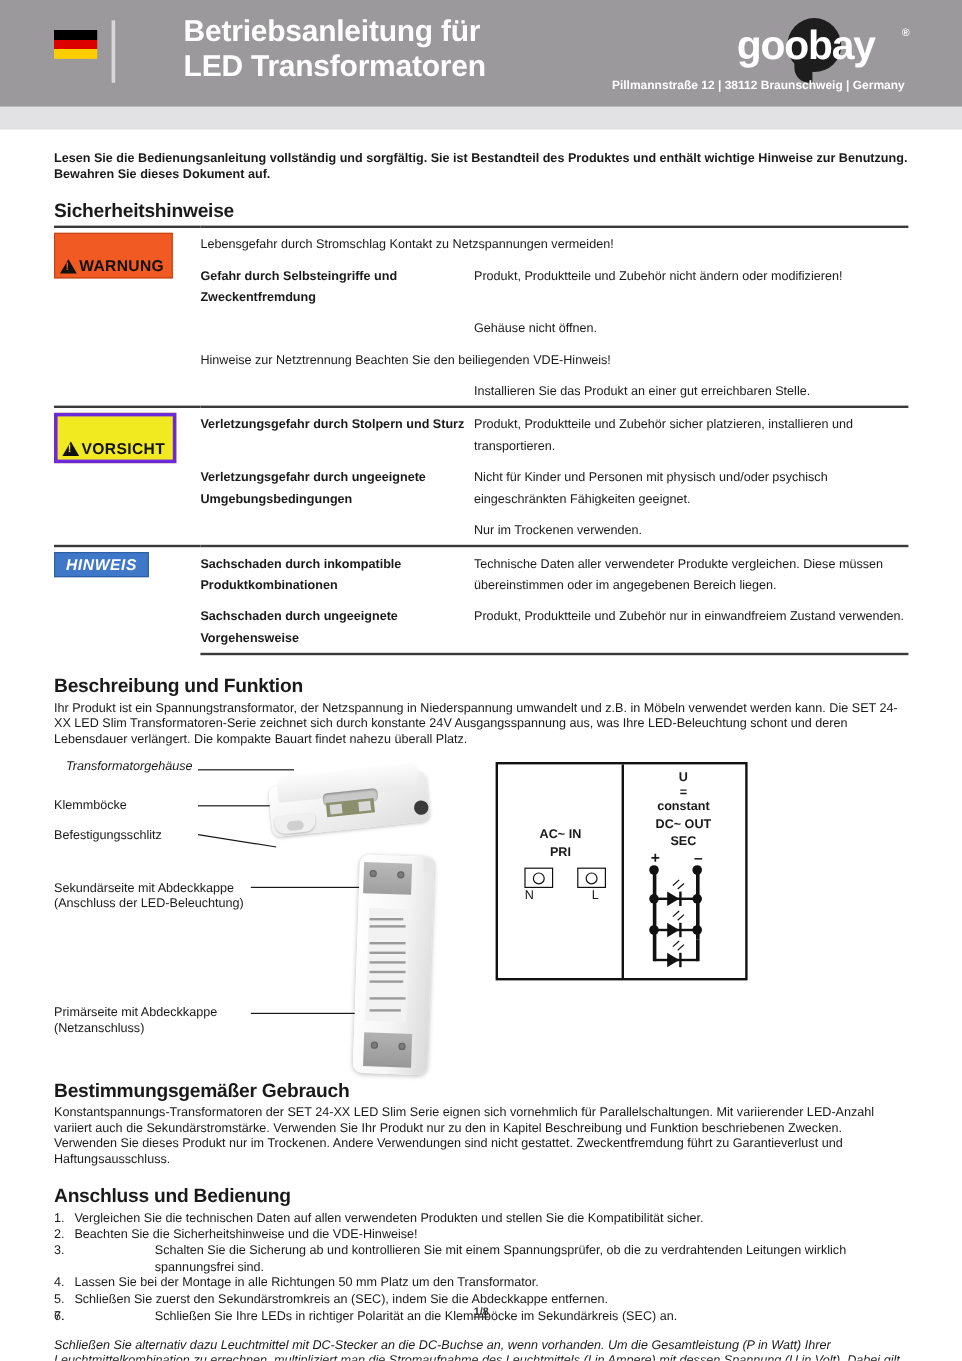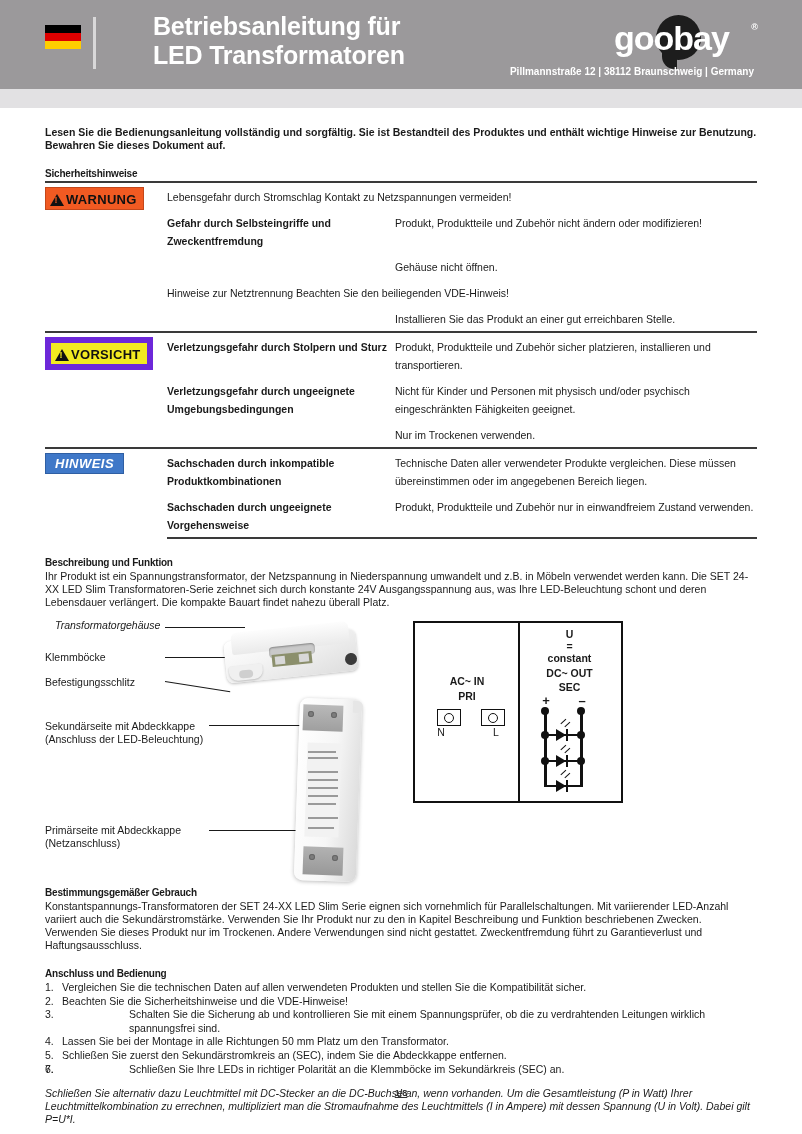--- a/index.html
+++ b/index.html
@@ -112,21 +112,21 @@
   }
 
   .intro {
     font-size: 10.5px;
     font-weight: bold;
     line-height: 13px;
     margin-bottom: 16px;
   }
 
   h2.section {
-    font-size: 10px;
+    font-size: 16px;
     font-weight: bold;
     margin: 0 0 2px 0;
     letter-spacing: -0.2px;
   }
 
   
   .safety-table {
     width: 712px;
     border-collapse: collapse;
     margin-top: 2px;
@@ -152,36 +152,36 @@
   }
   .inline-term {
     font-size: 10.5px;
     line-height: 12.5px;
   }
   .inline-term b { font-weight: normal; }
 
   
   .badge {
     display: inline-block;
-    padding: 4px 6px 2px 4px;
+    padding: 19px 6px 2px 4px;
     font-size: 13px;
     font-weight: bold;
     line-height: 15px;
     white-space: nowrap;
   }
   .badge-warnung {
     background: #f15a22;
     color: #111111;
     border: 1px solid #c4471a;
     letter-spacing: 0.3px;
   }
   .badge-vorsicht {
     background: #f2ea21;
     color: #111111;
-    border: 6px solid #6d28d9;
+    border: 3px solid #6d28d9;
     letter-spacing: 0.3px;
   }
   .badge-hinweis {
     background: #3f78c8;
     color: #ffffff;
     border: 1px solid #2f5fa3;
     font-style: italic;
     padding: 2px 9px;
     letter-spacing: 0.5px;
   }

